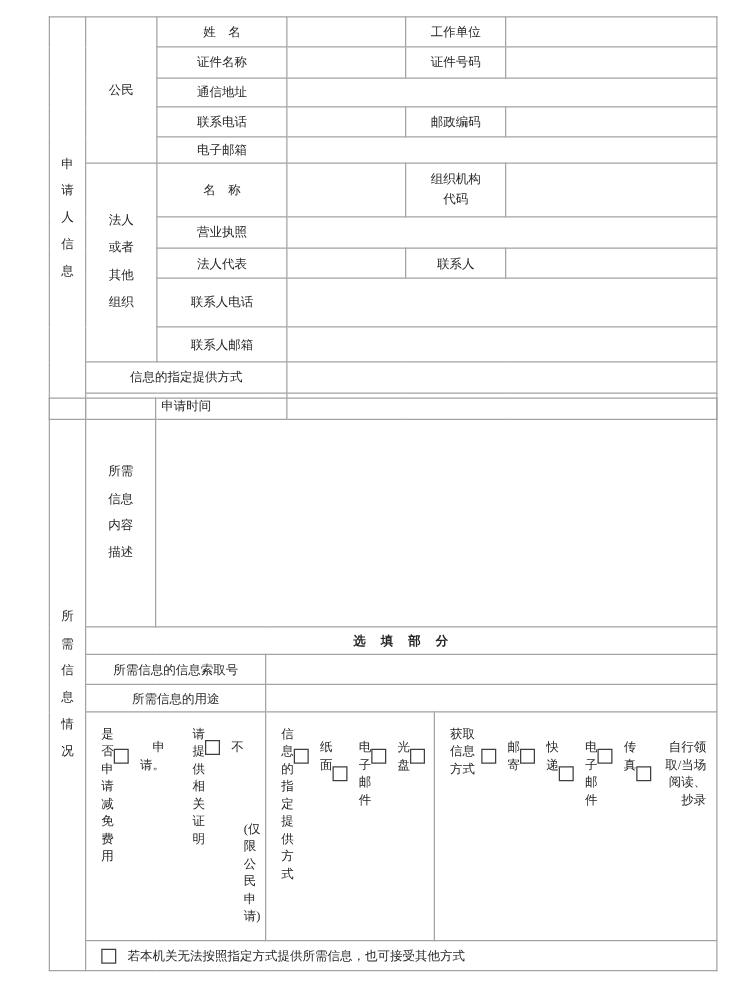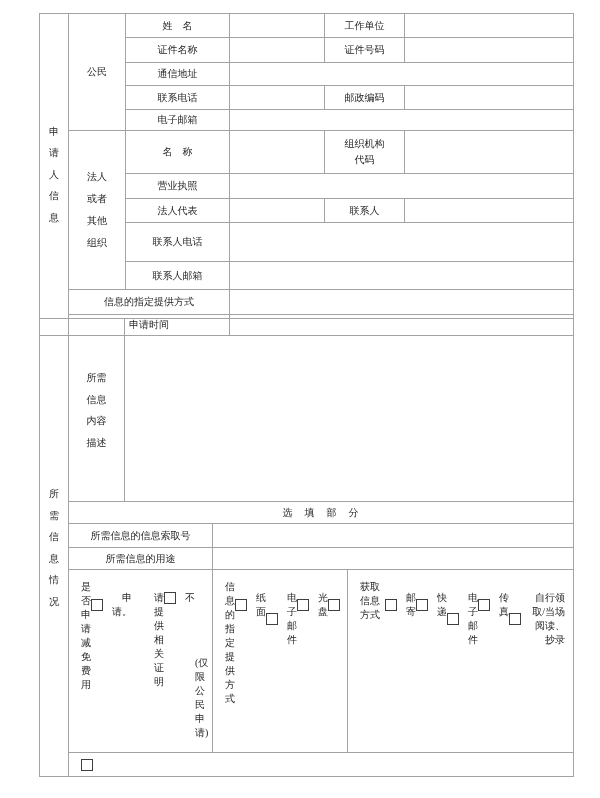--- a/index.html
+++ b/index.html
@@ -23,25 +23,25 @@
     padding:0 2px;
     overflow:hidden;
   }
   .t-top { top:13px; }
   .t-bottom { top:318px; }
   .pre { white-space:pre-line; }
   .vtitle { line-height:2.15; font-size:13.5px; }
   .vgroup { line-height:2.2; }
   .twolines { line-height:1.6; }
   .descline { line-height:2.15; }
-  .bold-title { font-weight:normal; letter-spacing:1px; font-size:13.5px; }
+  .bold-title { font-weight:bold; letter-spacing:1px; font-size:13.5px; }
   td.optcol { vertical-align:top; text-align:left; padding:8px 8px 12px 12px; }
   .colbox { display:flex; flex-direction:row; align-items:flex-start; height:162px; }
   .opt { display:flex; align-items:center; margin-top:13px;text-align:right; }
-  .opt-indent { margin-left:22px; margin-top:13px; }
+  .opt-indent { margin-left:22px; margin-top:2px; }
   .cb {
     display:inline-block; flex:0 0 auto;
     width:12px; height:12px;
     border:1px solid #3f3f3f; background:#fff;
     margin-right:9px;
   }
   .footnote { margin-top:auto; }
   .col-title { margin-top:2px; }
   td.fallback-cell { text-align:left; padding-left:12px; }
   .fallback-line { display:flex; align-items:center; }
@@ -228,19 +228,20 @@
             <span>自行领取/当场阅读、抄录</span>
           </div>
 
         </div>
       </td>
     </tr>
     <tr style="height:24px">
       <td colspan="4" class="fallback-cell">
         <div class="fallback-line">
           <span class="cb"></span>
+          <span>若本机关无法按照指定方式提供所需信息，也可接受其他方式</span>
         </div>
       </td>
     </tr>
   </tbody>
     </table>
 
 </div>
 
 </body></html>

